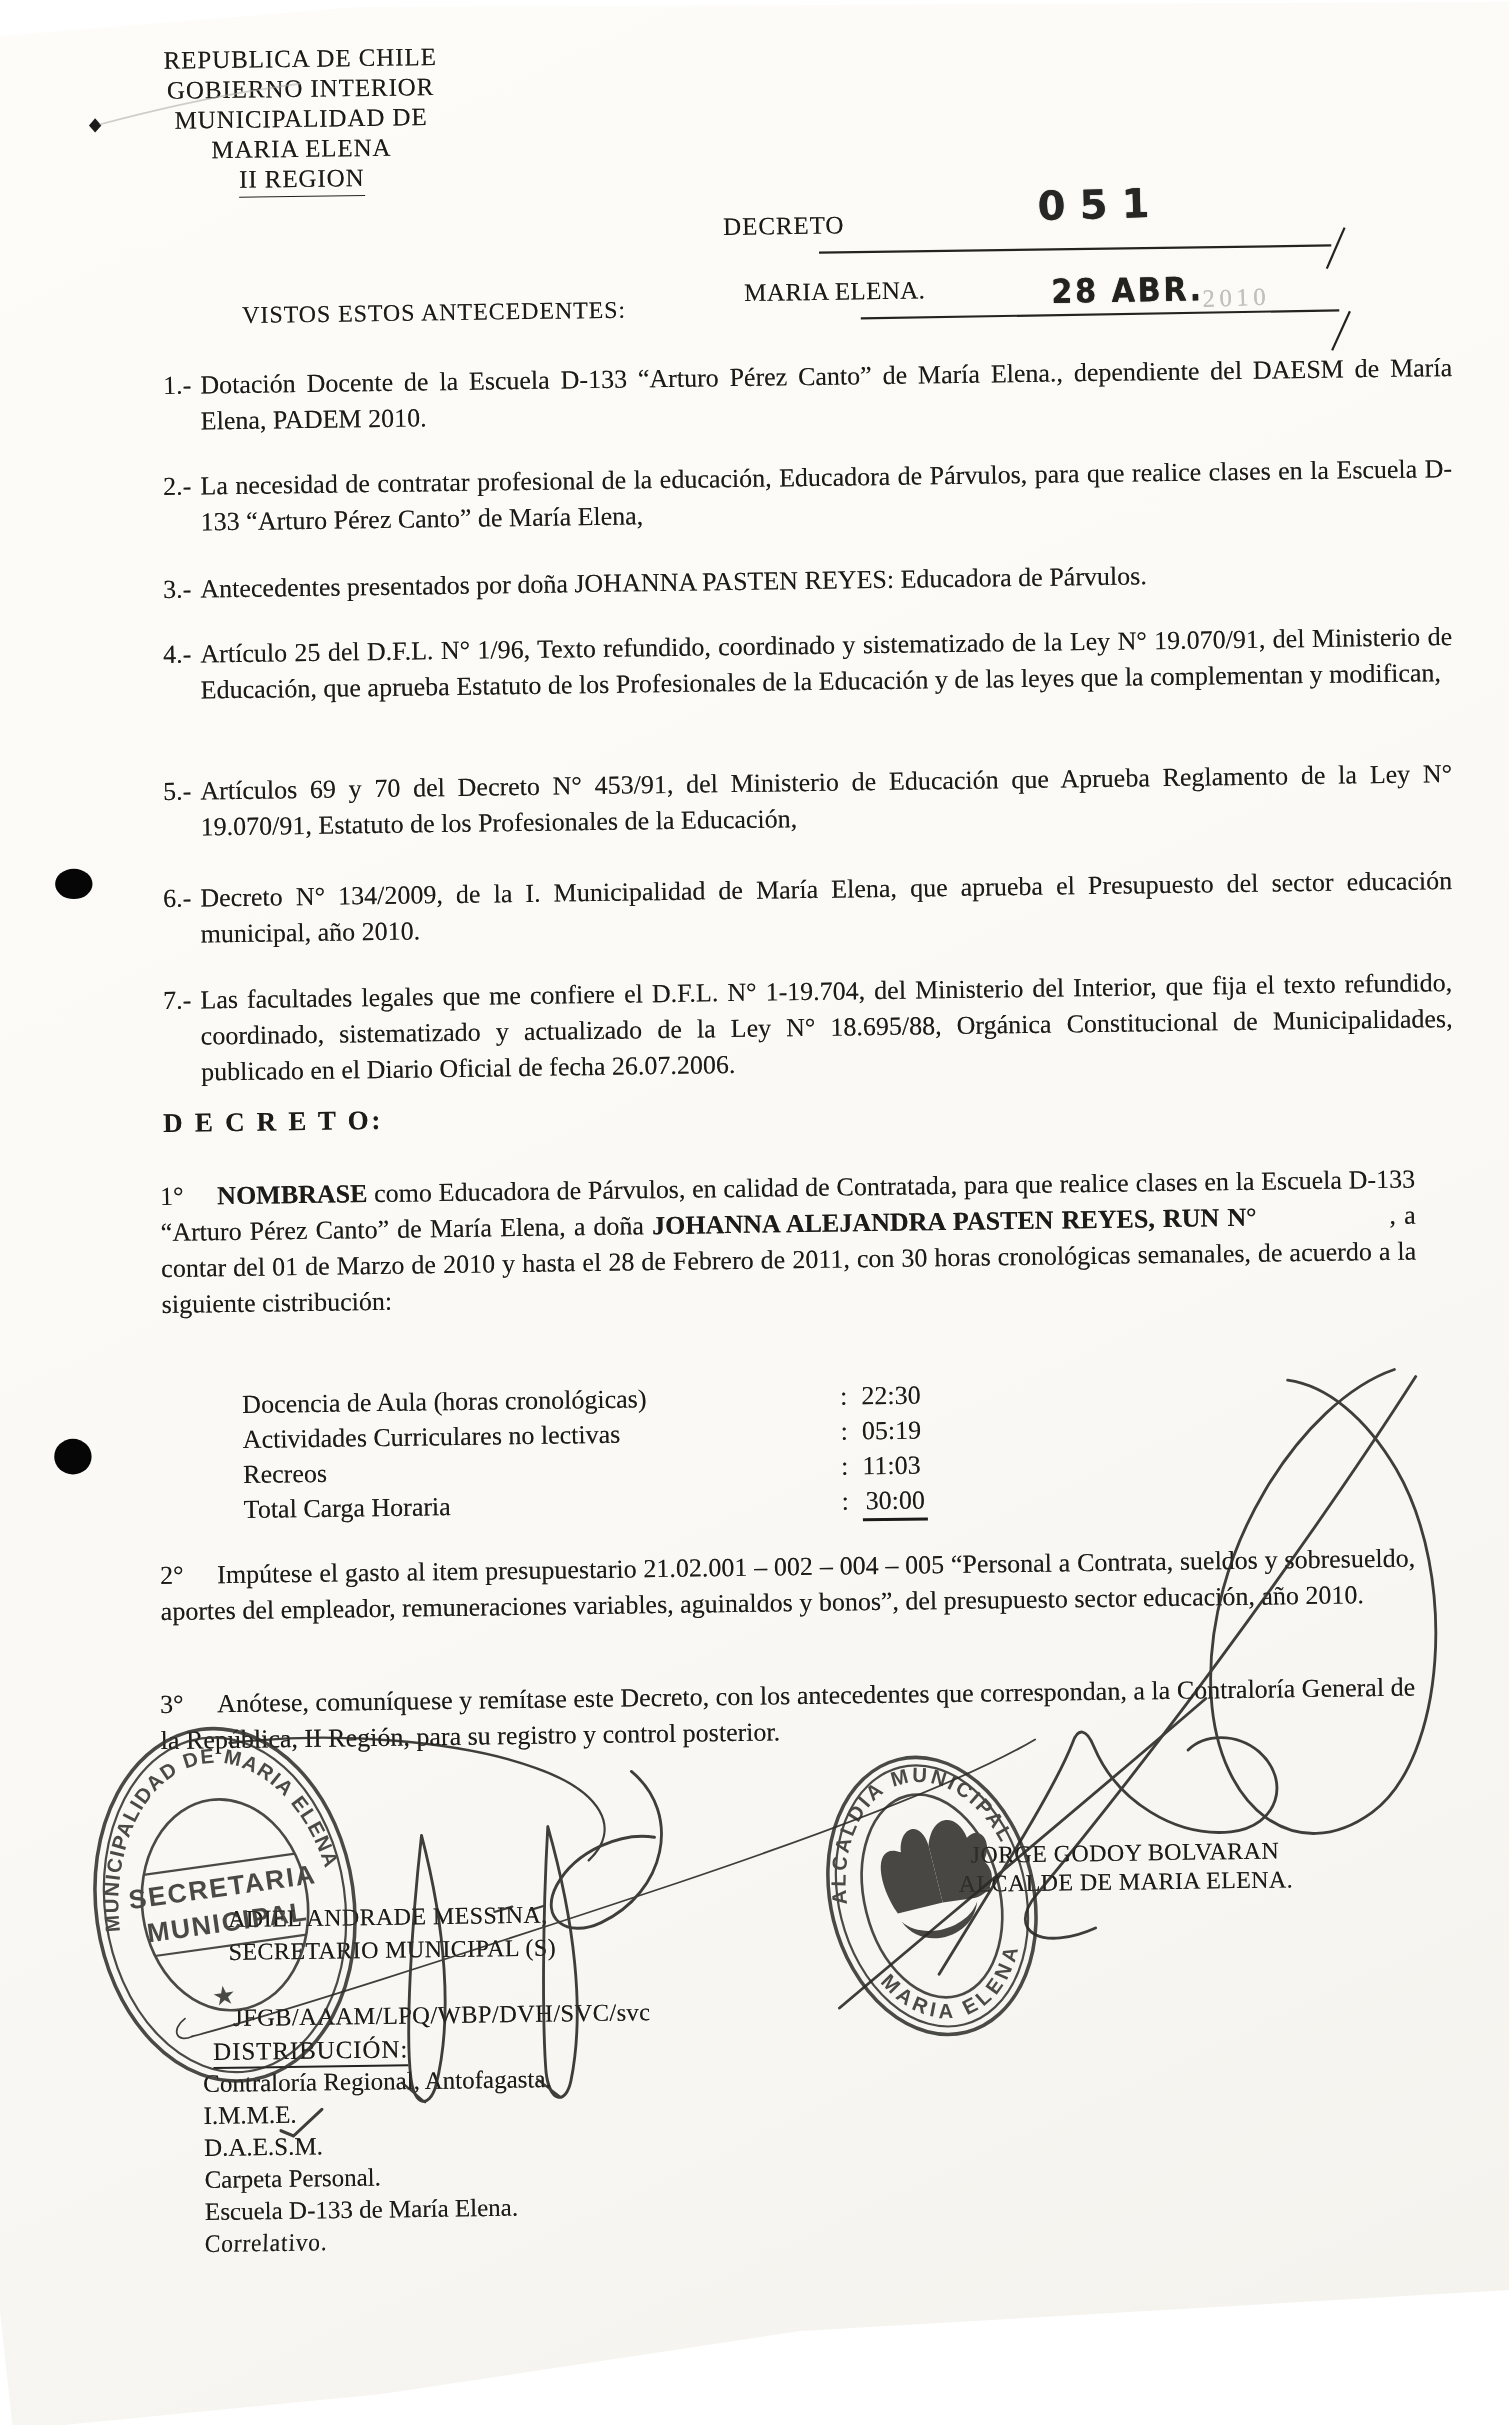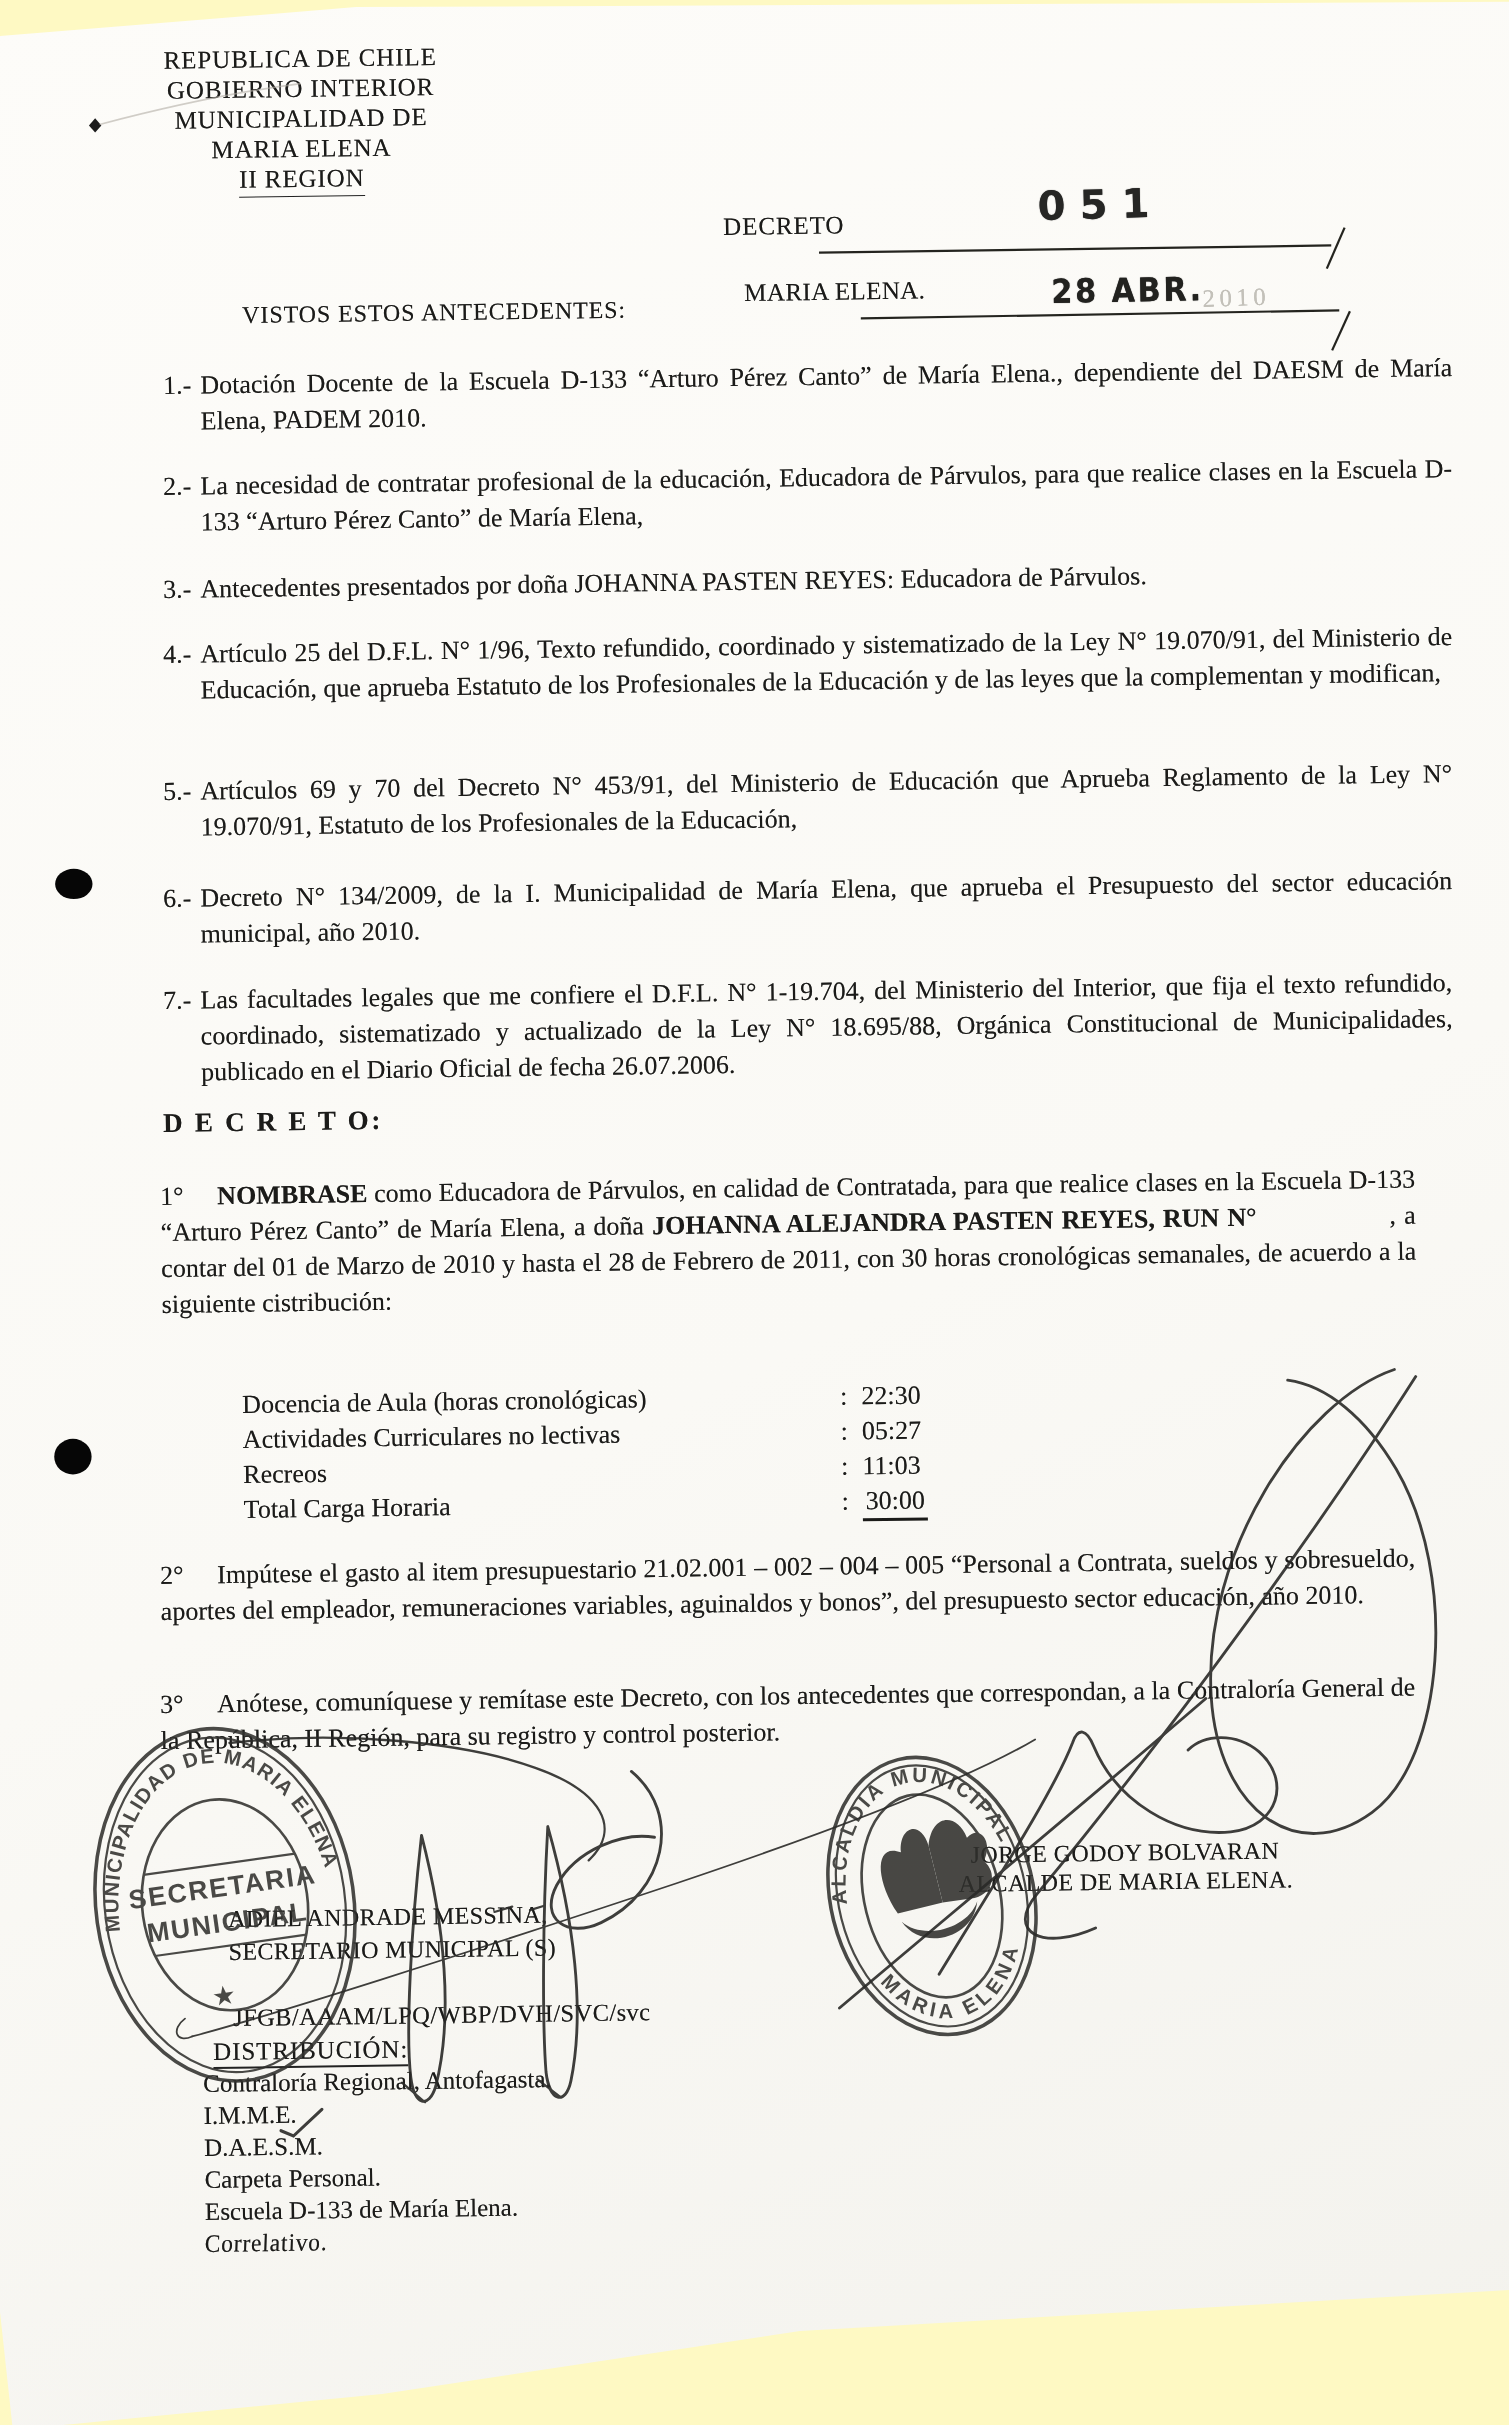--- a/index.html
+++ b/index.html
@@ -1,17 +1,17 @@
 <!DOCTYPE html>
 <html style="font-size:14.2px"><head>
 <meta charset="utf-8">
 <style>
   html,body { margin:0; padding:0; background:#151515; }
   .stage {
-    position:relative; width:1510px; height:2426px; background:#fef9c3;
+    position:relative; width:1510px; height:2426px; background:#ffffff;
     overflow:hidden; font-family:"Liberation Serif","DejaVu Serif",serif;
   }
   .paper {
     position:absolute; inset:0;
     background:linear-gradient(155deg,#fdfcf9 0%,#faf9f5 55%,#f3f2ed 100%);
     clip-path:polygon(0px 36px, 356px 7.1px, 1510px 1.8px, 1510px 2290px,
                       800px 2331px, 382px 2394px, 53px 2426px, 12.4px 2426px, 0px 2312px);
   }
   .txt { position:absolute; color:#1b1b19; transform:rotate(-0.8deg); transform-origin:0 0;
          text-shadow:0 0 0.5px rgba(20,20,20,.55); }
@@ -119,21 +119,21 @@
 
       <div class="hrow">
         <span class="hlabel">Docencia de Aula (horas cronológicas)</span>
         <span class="hsep">:</span>
         <span class="hval">22:30</span>
       </div>
 
       <div class="hrow">
         <span class="hlabel">Actividades Curriculares no lectivas</span>
         <span class="hsep">:</span>
-        <span class="hval">05:27</span>
+        <span class="hval">05:19</span>
       </div>
 
       <div class="hrow">
         <span class="hlabel">Recreos</span>
         <span class="hsep">:</span>
         <span class="hval">11:03</span>
       </div>
 
       <div class="hrow total">
         <span class="hlabel">Total Carga Horaria</span>

